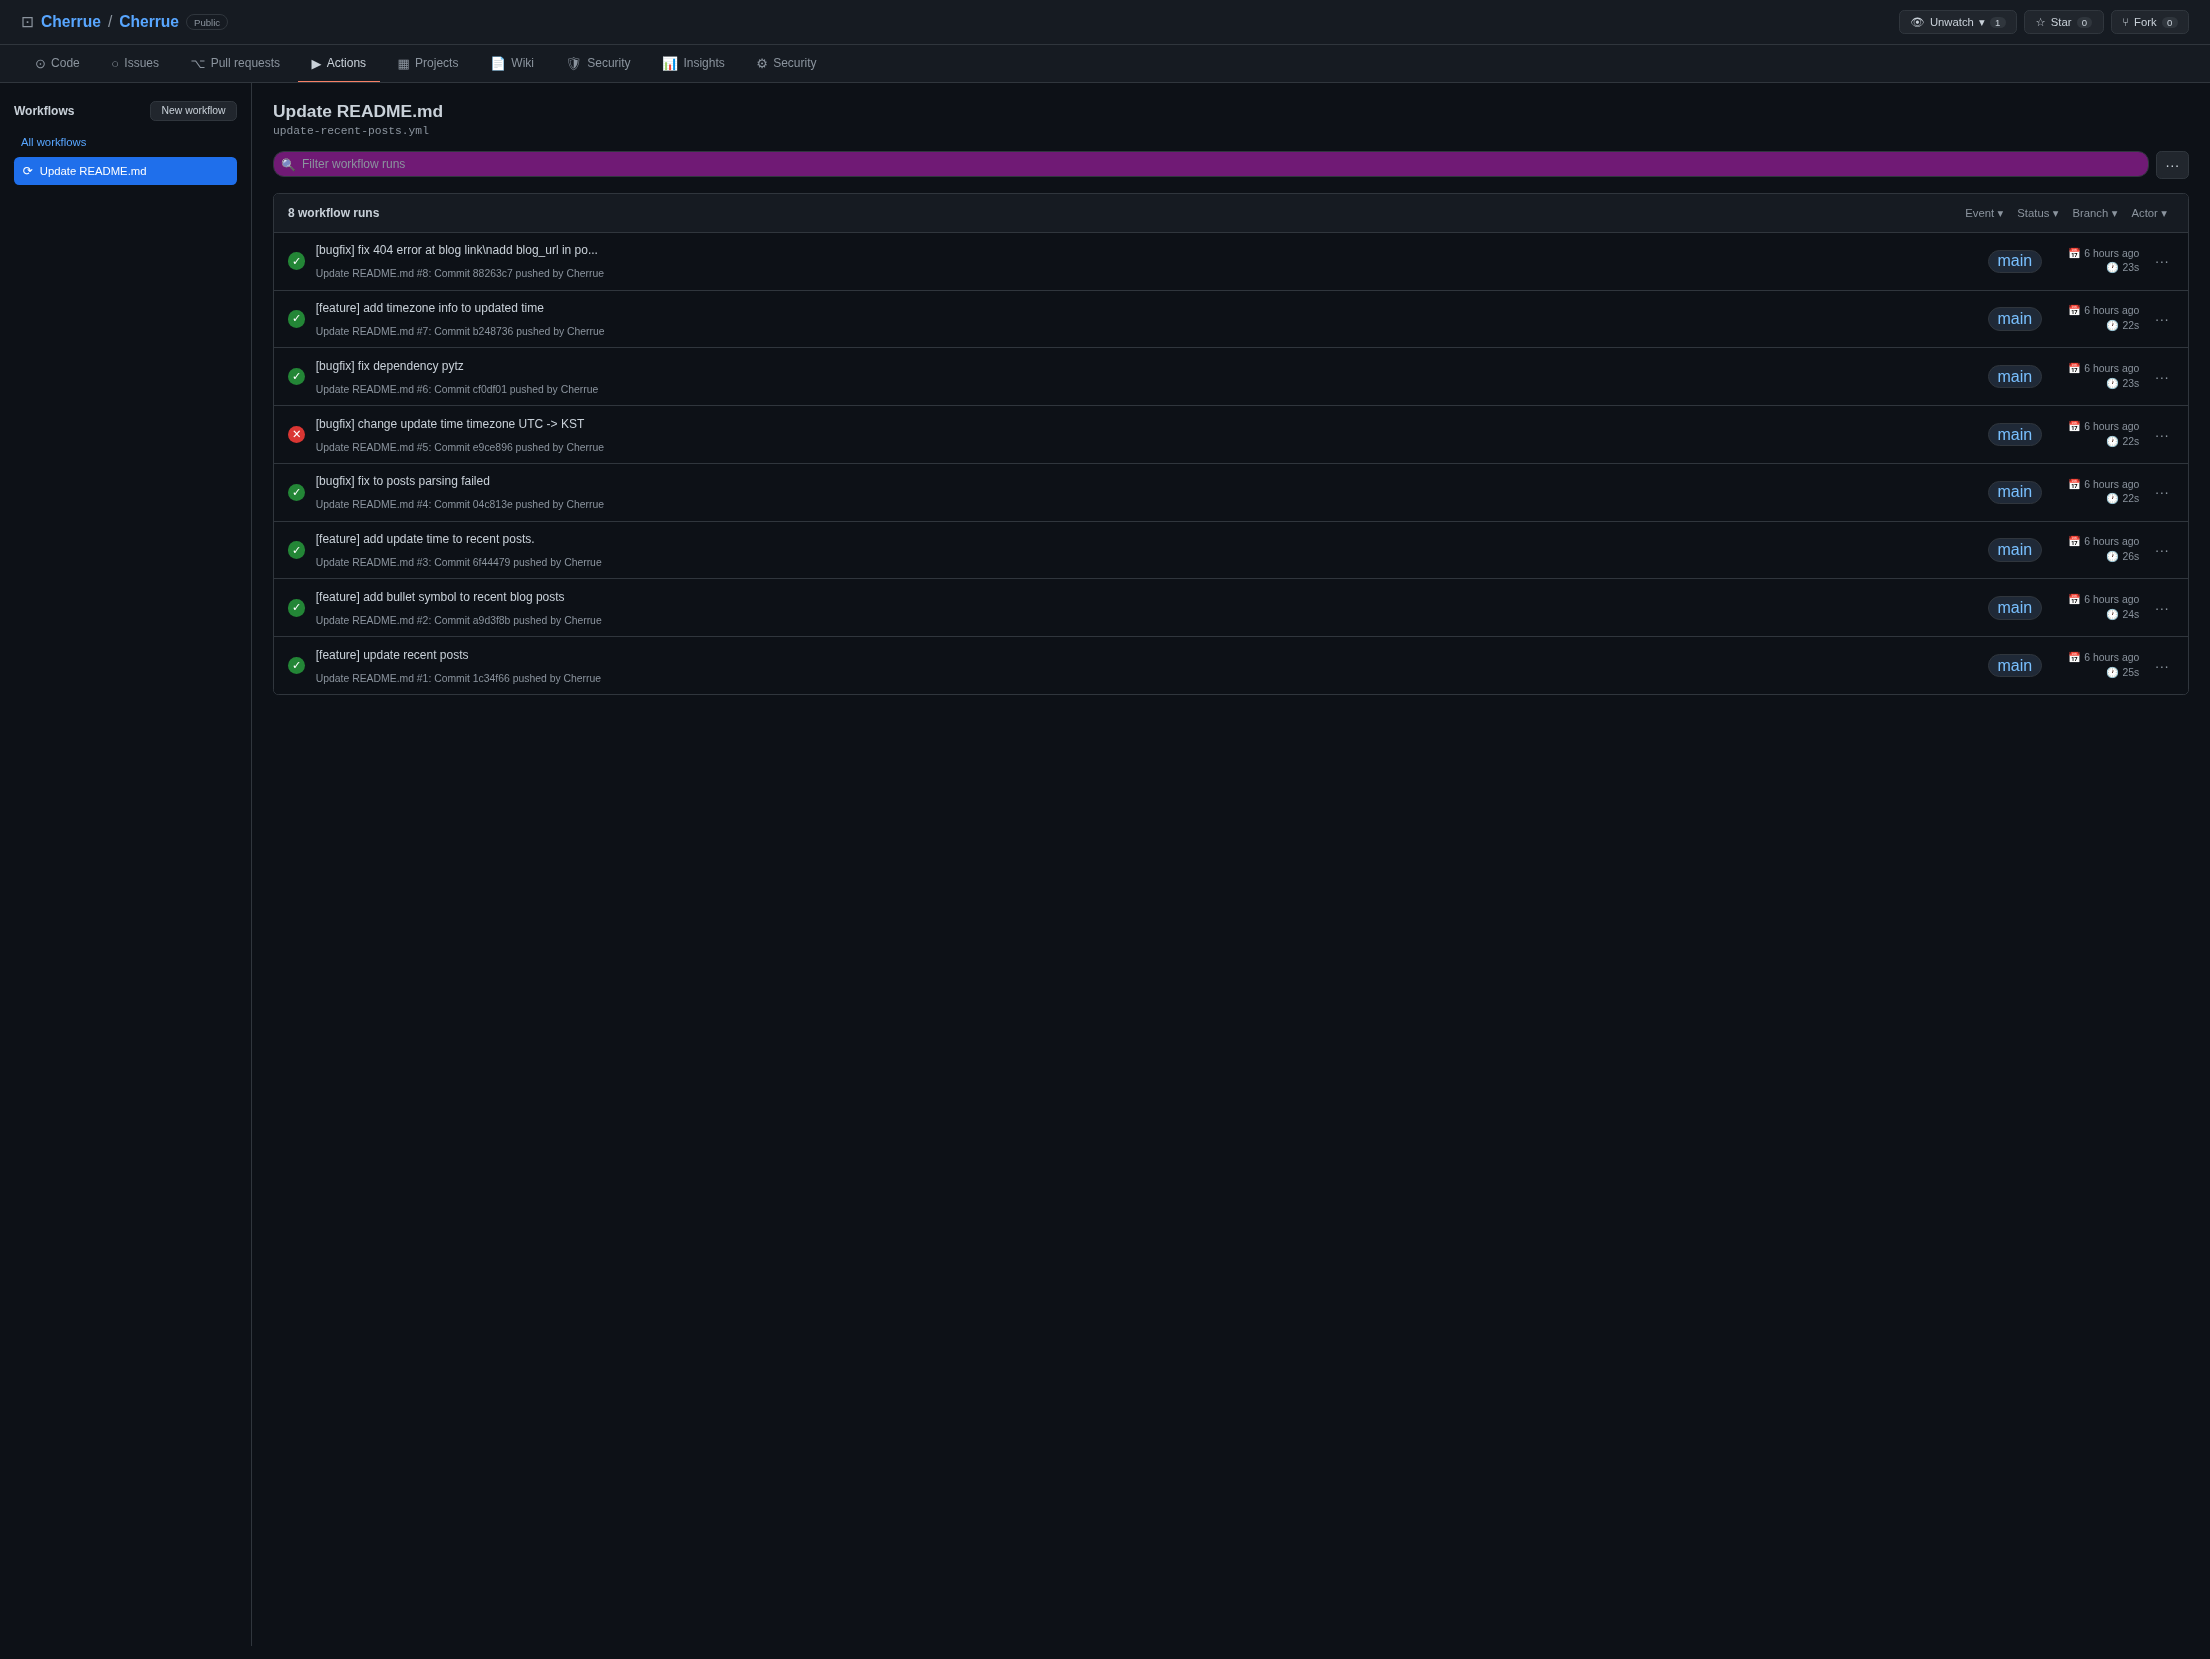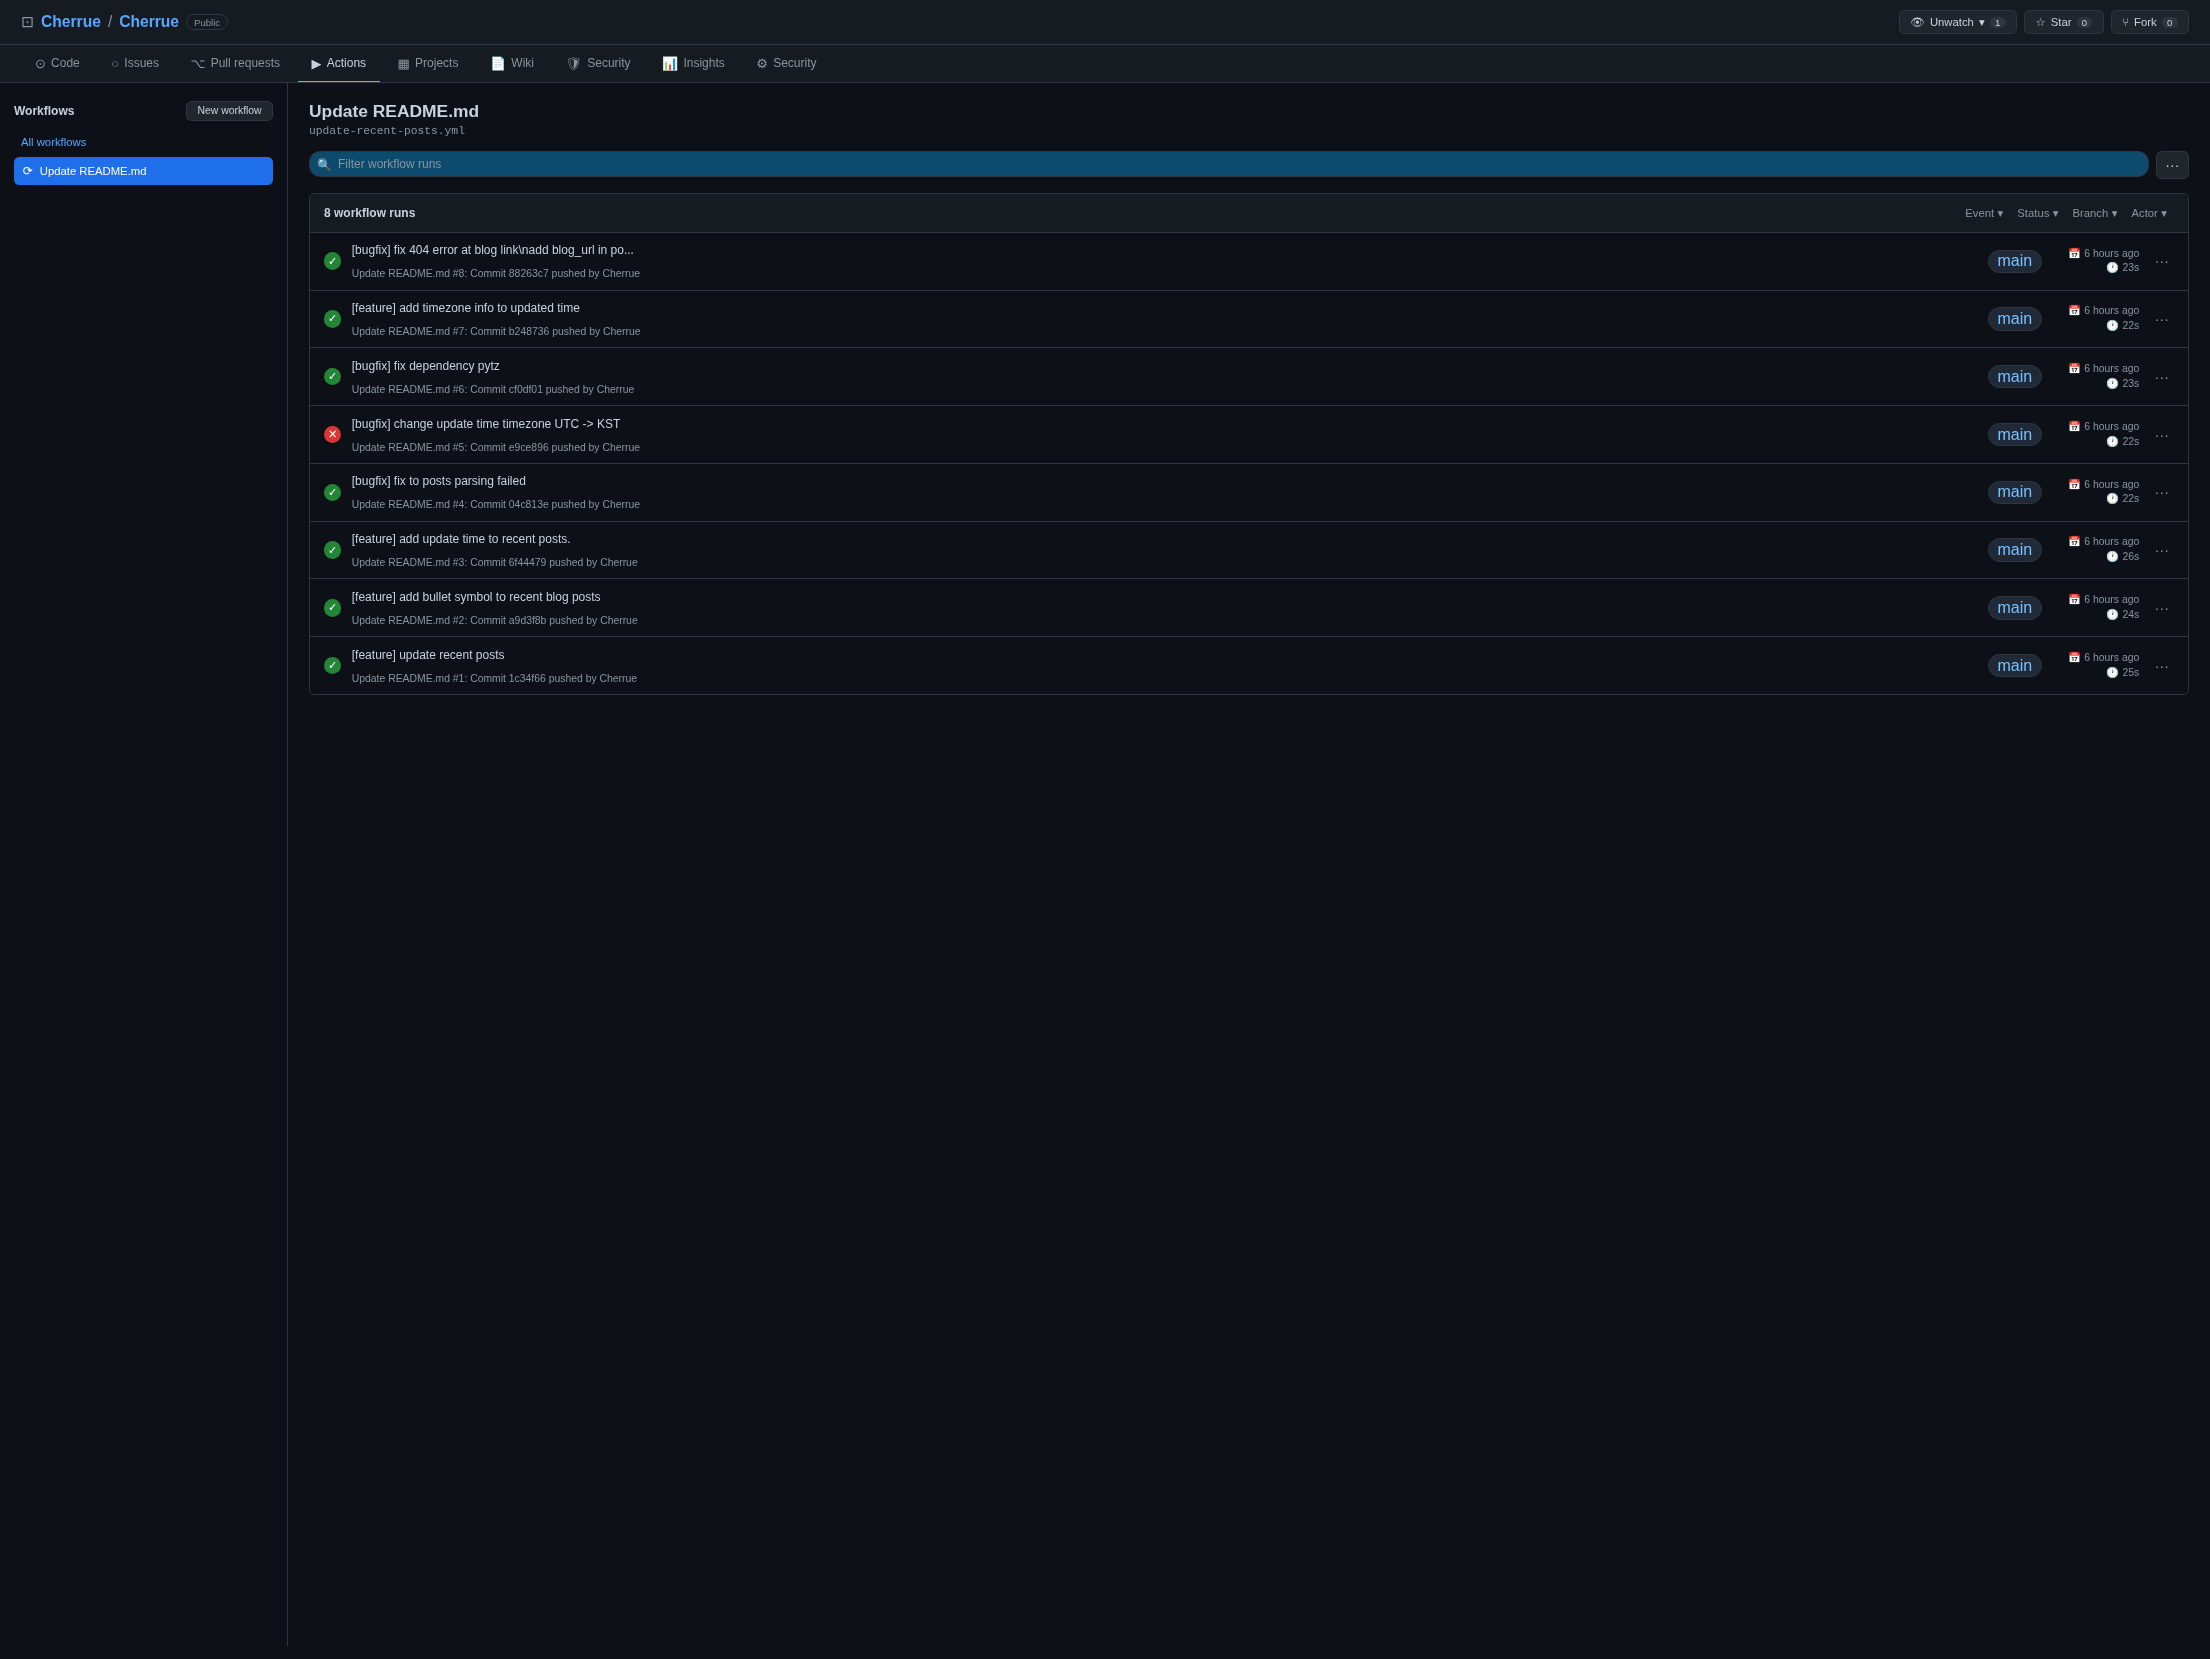--- a/index.html
+++ b/index.html
@@ -83,21 +83,21 @@
     .nav-tab .tab-icon { font-size: 13px; }
 
     
     .main-layout {
       display: flex;
       min-height: calc(100vh - 96px);
     }
 
     
     .sidebar {
-      width: 288px;
+      width: 252px;
       flex-shrink: 0;
       padding: 17.4px 14px;
       border-right: 0.9px solid #30363d;
     }
     .sidebar-header {
       display: flex;
       justify-content: space-between;
       align-items: center;
       margin-bottom: 10.4px;
     }
@@ -164,21 +164,21 @@
       display: flex;
       gap: 7px;
       margin-bottom: 14px;
     }
     .filter-input-wrap {
       flex: 1;
       position: relative;
     }
     .filter-input {
       width: 100%;
-      background: #0c4a6e;
+      background: #701a75;
       border: 0.9px solid #30363d;
       border-radius: 11px;
       color: #c9d1d9;
       padding: 5.2px 10.4px 5.2px 28px;
       font-size: 12px;
       outline: none;
     }
     .filter-input::placeholder { color: #8b949e; }
     .search-icon-wrap {
       position: absolute;

